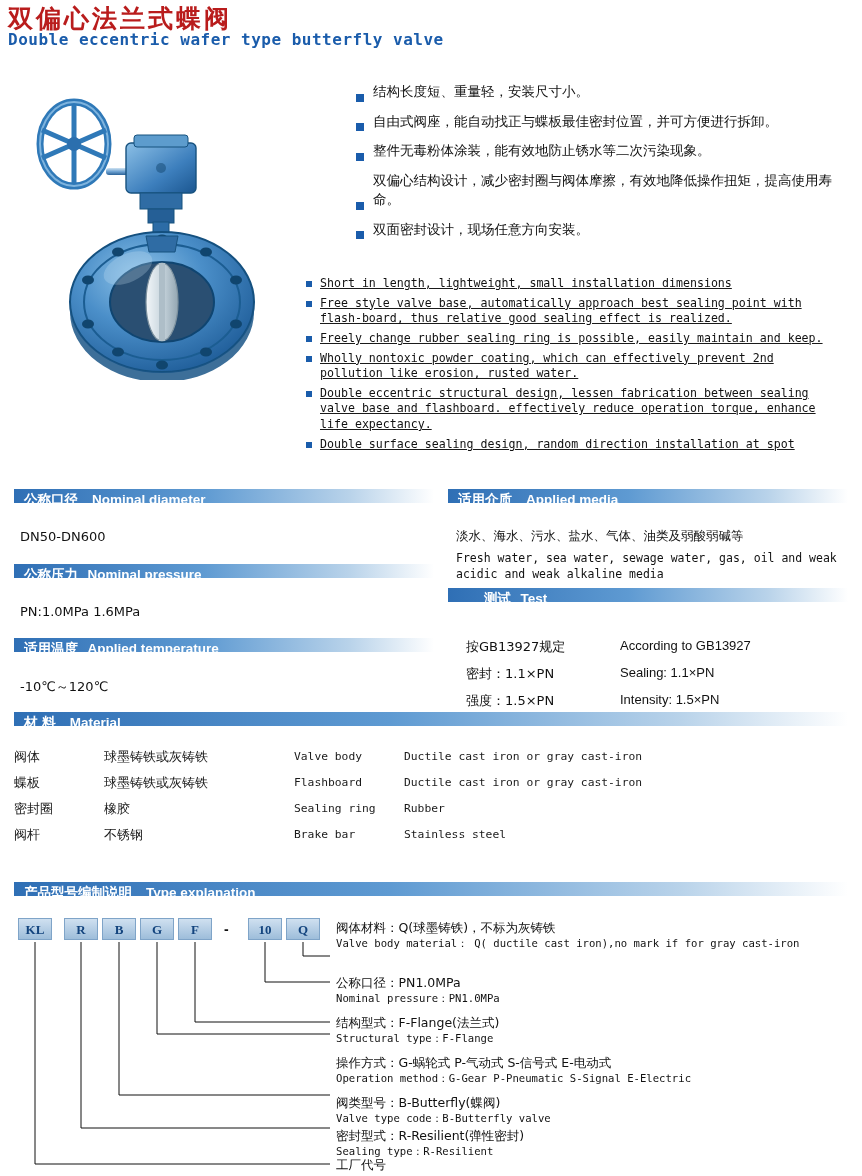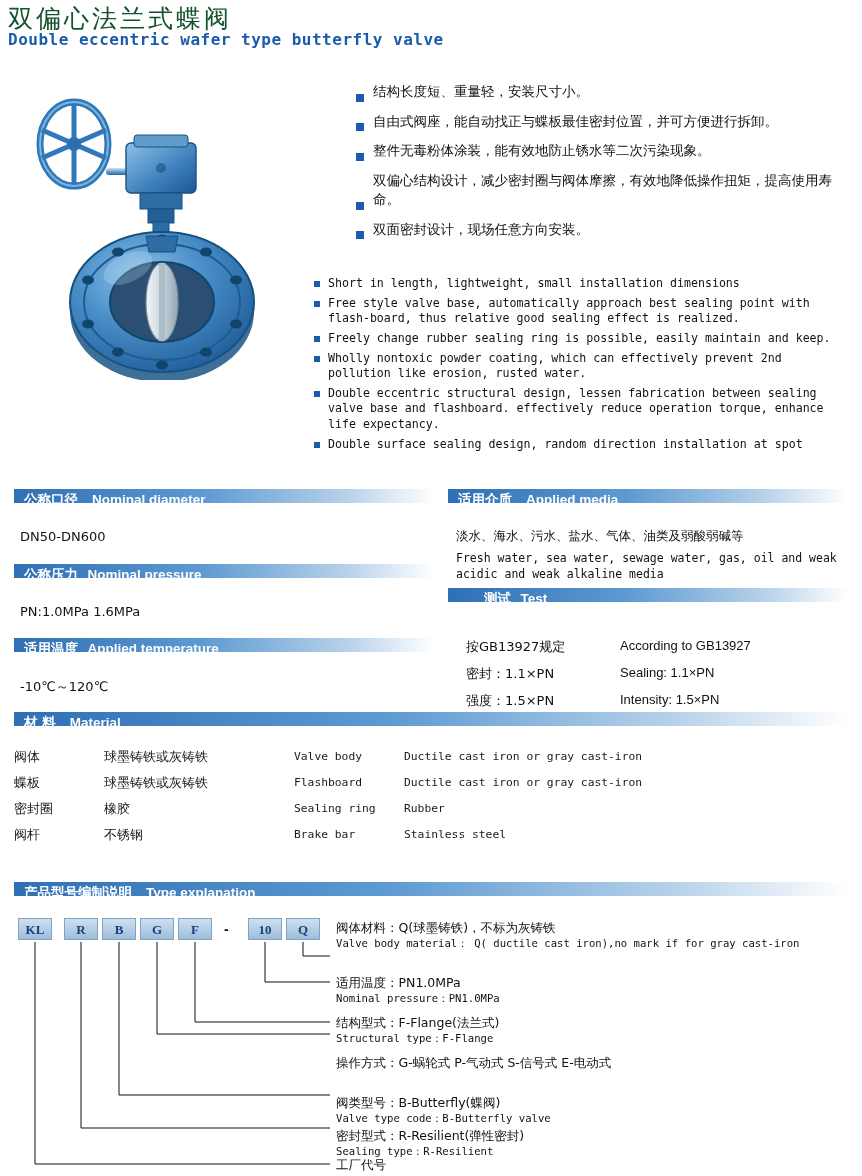--- a/index.html
+++ b/index.html
@@ -9,41 +9,41 @@
     height: 1176px;
     position: relative;
     background: #ffffff;
     font-family: "Liberation Sans", sans-serif;
     color: #1a1a1a;
     overflow: hidden;
   }
   
   .title-cn {
     position:absolute; left:8px; top:2px;
-    font-size:25px; font-weight:normal; letter-spacing:3px;
-    color:#14532d;
+    font-size:25px; font-weight:bold; letter-spacing:3px;
+    color:#b91c1c;
     font-family:"DejaVu Sans", sans-serif;
   }
   .title-en {
     position:absolute; left:8px; top:30px;
     font-size:16px; font-weight:bold; letter-spacing:0.5px;
     color:#1a5cab;
     font-family:"DejaVu Sans Mono", monospace;
   }
   
   .valve-art { position:absolute; left:22px; top:80px; width:310px; height:300px; }
   
   .feat-cn { position:absolute; left:348px; top:82px; width:508px; }
   .feat-cn .row { display:flex; align-items:flex-end; margin-bottom:10px;padding-left:8px; }
   .feat-cn .bullet {
     width:8px; height:8px; background:#1a5cab; margin-top:5px; margin-right:9px; flex:0 0 8px;
   }
   .feat-cn .txt { font-size:13.5px; line-height:1.45; color:#111; font-family:"DejaVu Sans", sans-serif; }
 
-  .feat-en { position:absolute; left:314px; top:276px; width:545px; }
+  .feat-en { position:absolute; left:306px; top:276px; width:545px;text-decoration:underline; }
   .feat-en .row { display:flex; align-items:flex-start; margin-bottom:4px; }
   .feat-en .bullet { width:6px; height:6px; background:#1a5cab; margin-top:5px; margin-right:8px; flex:0 0 6px; }
   .feat-en .txt { font-size:11.6px; line-height:1.35; color:#111; font-family:"DejaVu Sans Mono", monospace; }
 
   
   .bar {
     position:absolute; height:14px; line-height:21px;
     background: linear-gradient(to right, #2f6fb5 0%, #5e9ad2 45%, #b9d3ea 80%, #ffffff 100%);
     color:#ffffff; font-size:13.5px; font-weight:bold; padding-left:10px;
     font-family:"DejaVu Sans", sans-serif; white-space:nowrap;
@@ -306,29 +306,30 @@
 
     <path d="M35,942 L35,1164 L330,1164"></path>
   </g>
 </svg>
 
 <div class="leg" style="left:336px; top:920px;">
   <div class="l1">阀体材料：Q(球墨铸铁)，不标为灰铸铁</div>
   <div class="l2">Valve body material： Q( ductile cast iron),no mark if for gray cast-iron</div>
 </div>
 <div class="leg" style="left:336px; top:975px;">
-  <div class="l1">适用温度：PN1.0MPa</div>
+  <div class="l1">公称口径：PN1.0MPa</div>
   <div class="l2">Nominal  pressure：PN1.0MPa</div>
 </div>
 <div class="leg" style="left:336px; top:1015px;">
   <div class="l1">结构型式：F-Flange(法兰式)</div>
   <div class="l2">Structural type：F-Flange</div>
 </div>
 <div class="leg" style="left:336px; top:1055px;">
   <div class="l1">操作方式：G-蜗轮式    P-气动式    S-信号式    E-电动式</div>
+  <div class="l2">Operation method：G-Gear P-Pneumatic S-Signal E-Electric</div>
 </div>
 <div class="leg" style="left:336px; top:1095px;">
   <div class="l1">阀类型号：B-Butterfly(蝶阀)</div>
   <div class="l2">Valve type code：B-Butterfly valve</div>
 </div>
 <div class="leg" style="left:336px; top:1128px;">
   <div class="l1">密封型式：R-Resilient(弹性密封)</div>
   <div class="l2">Sealing type：R-Resilient</div>
 </div>
 <div class="leg" style="left:336px; top:1157px;">

